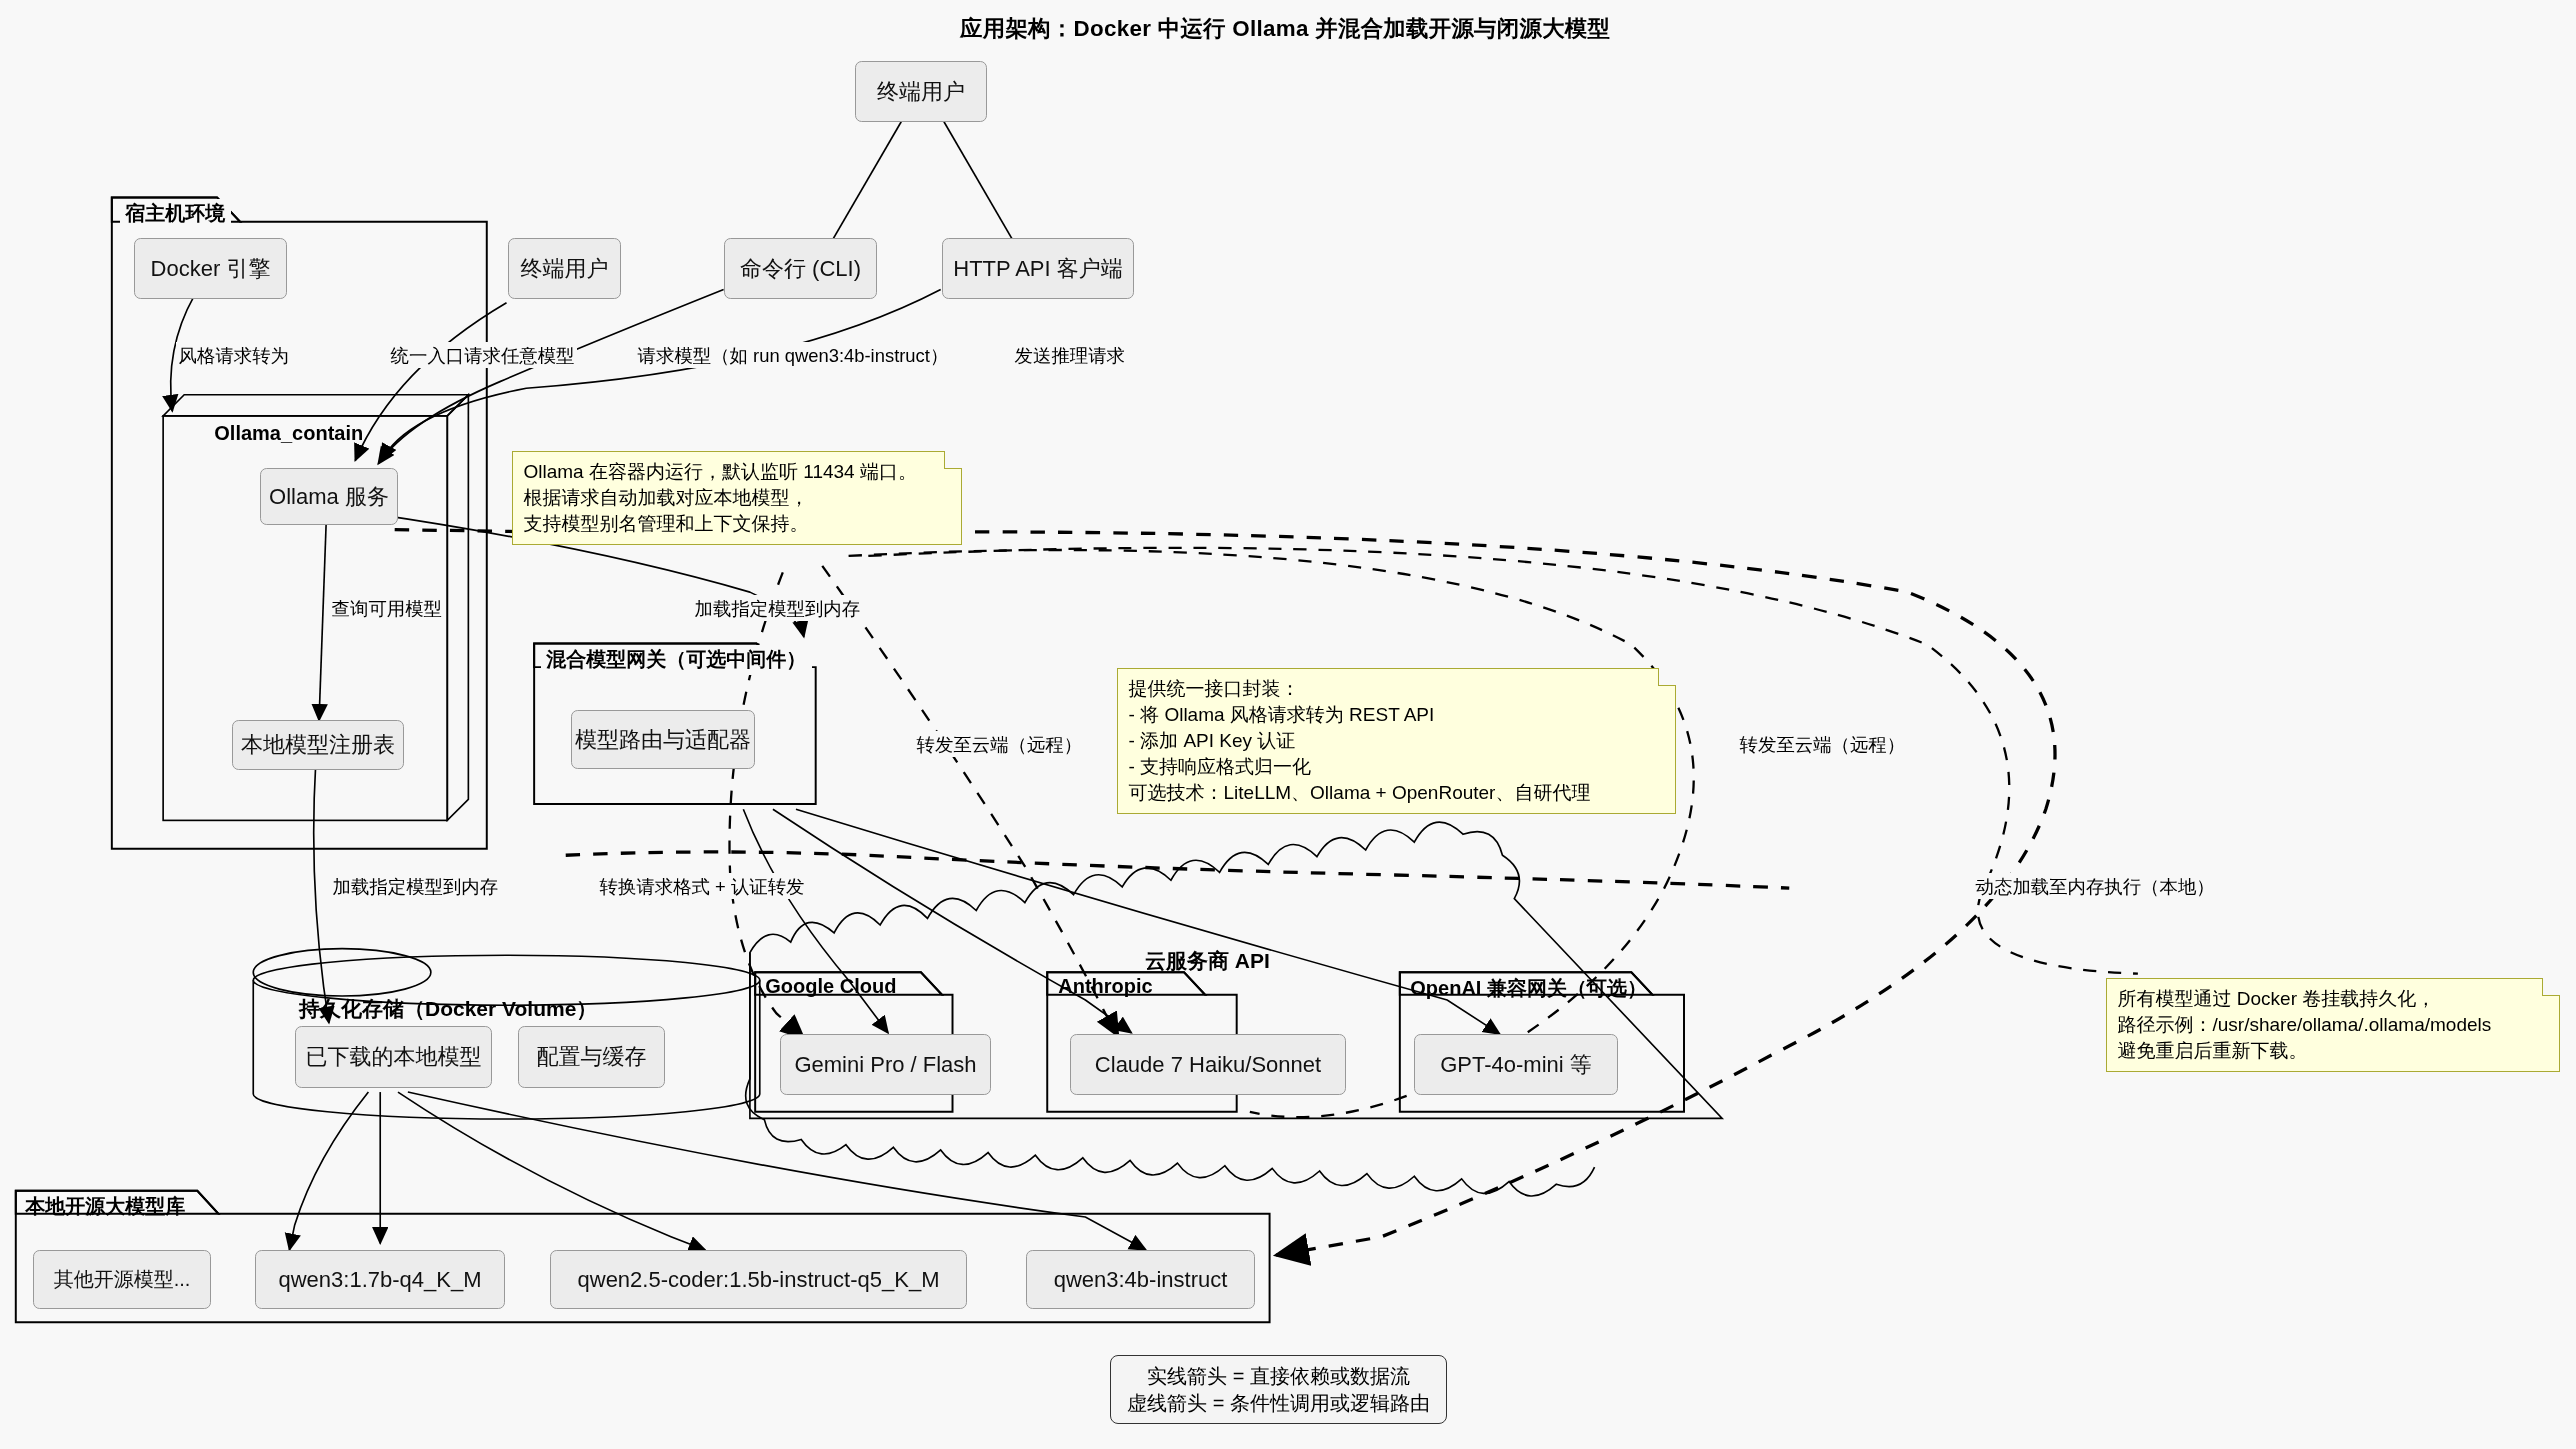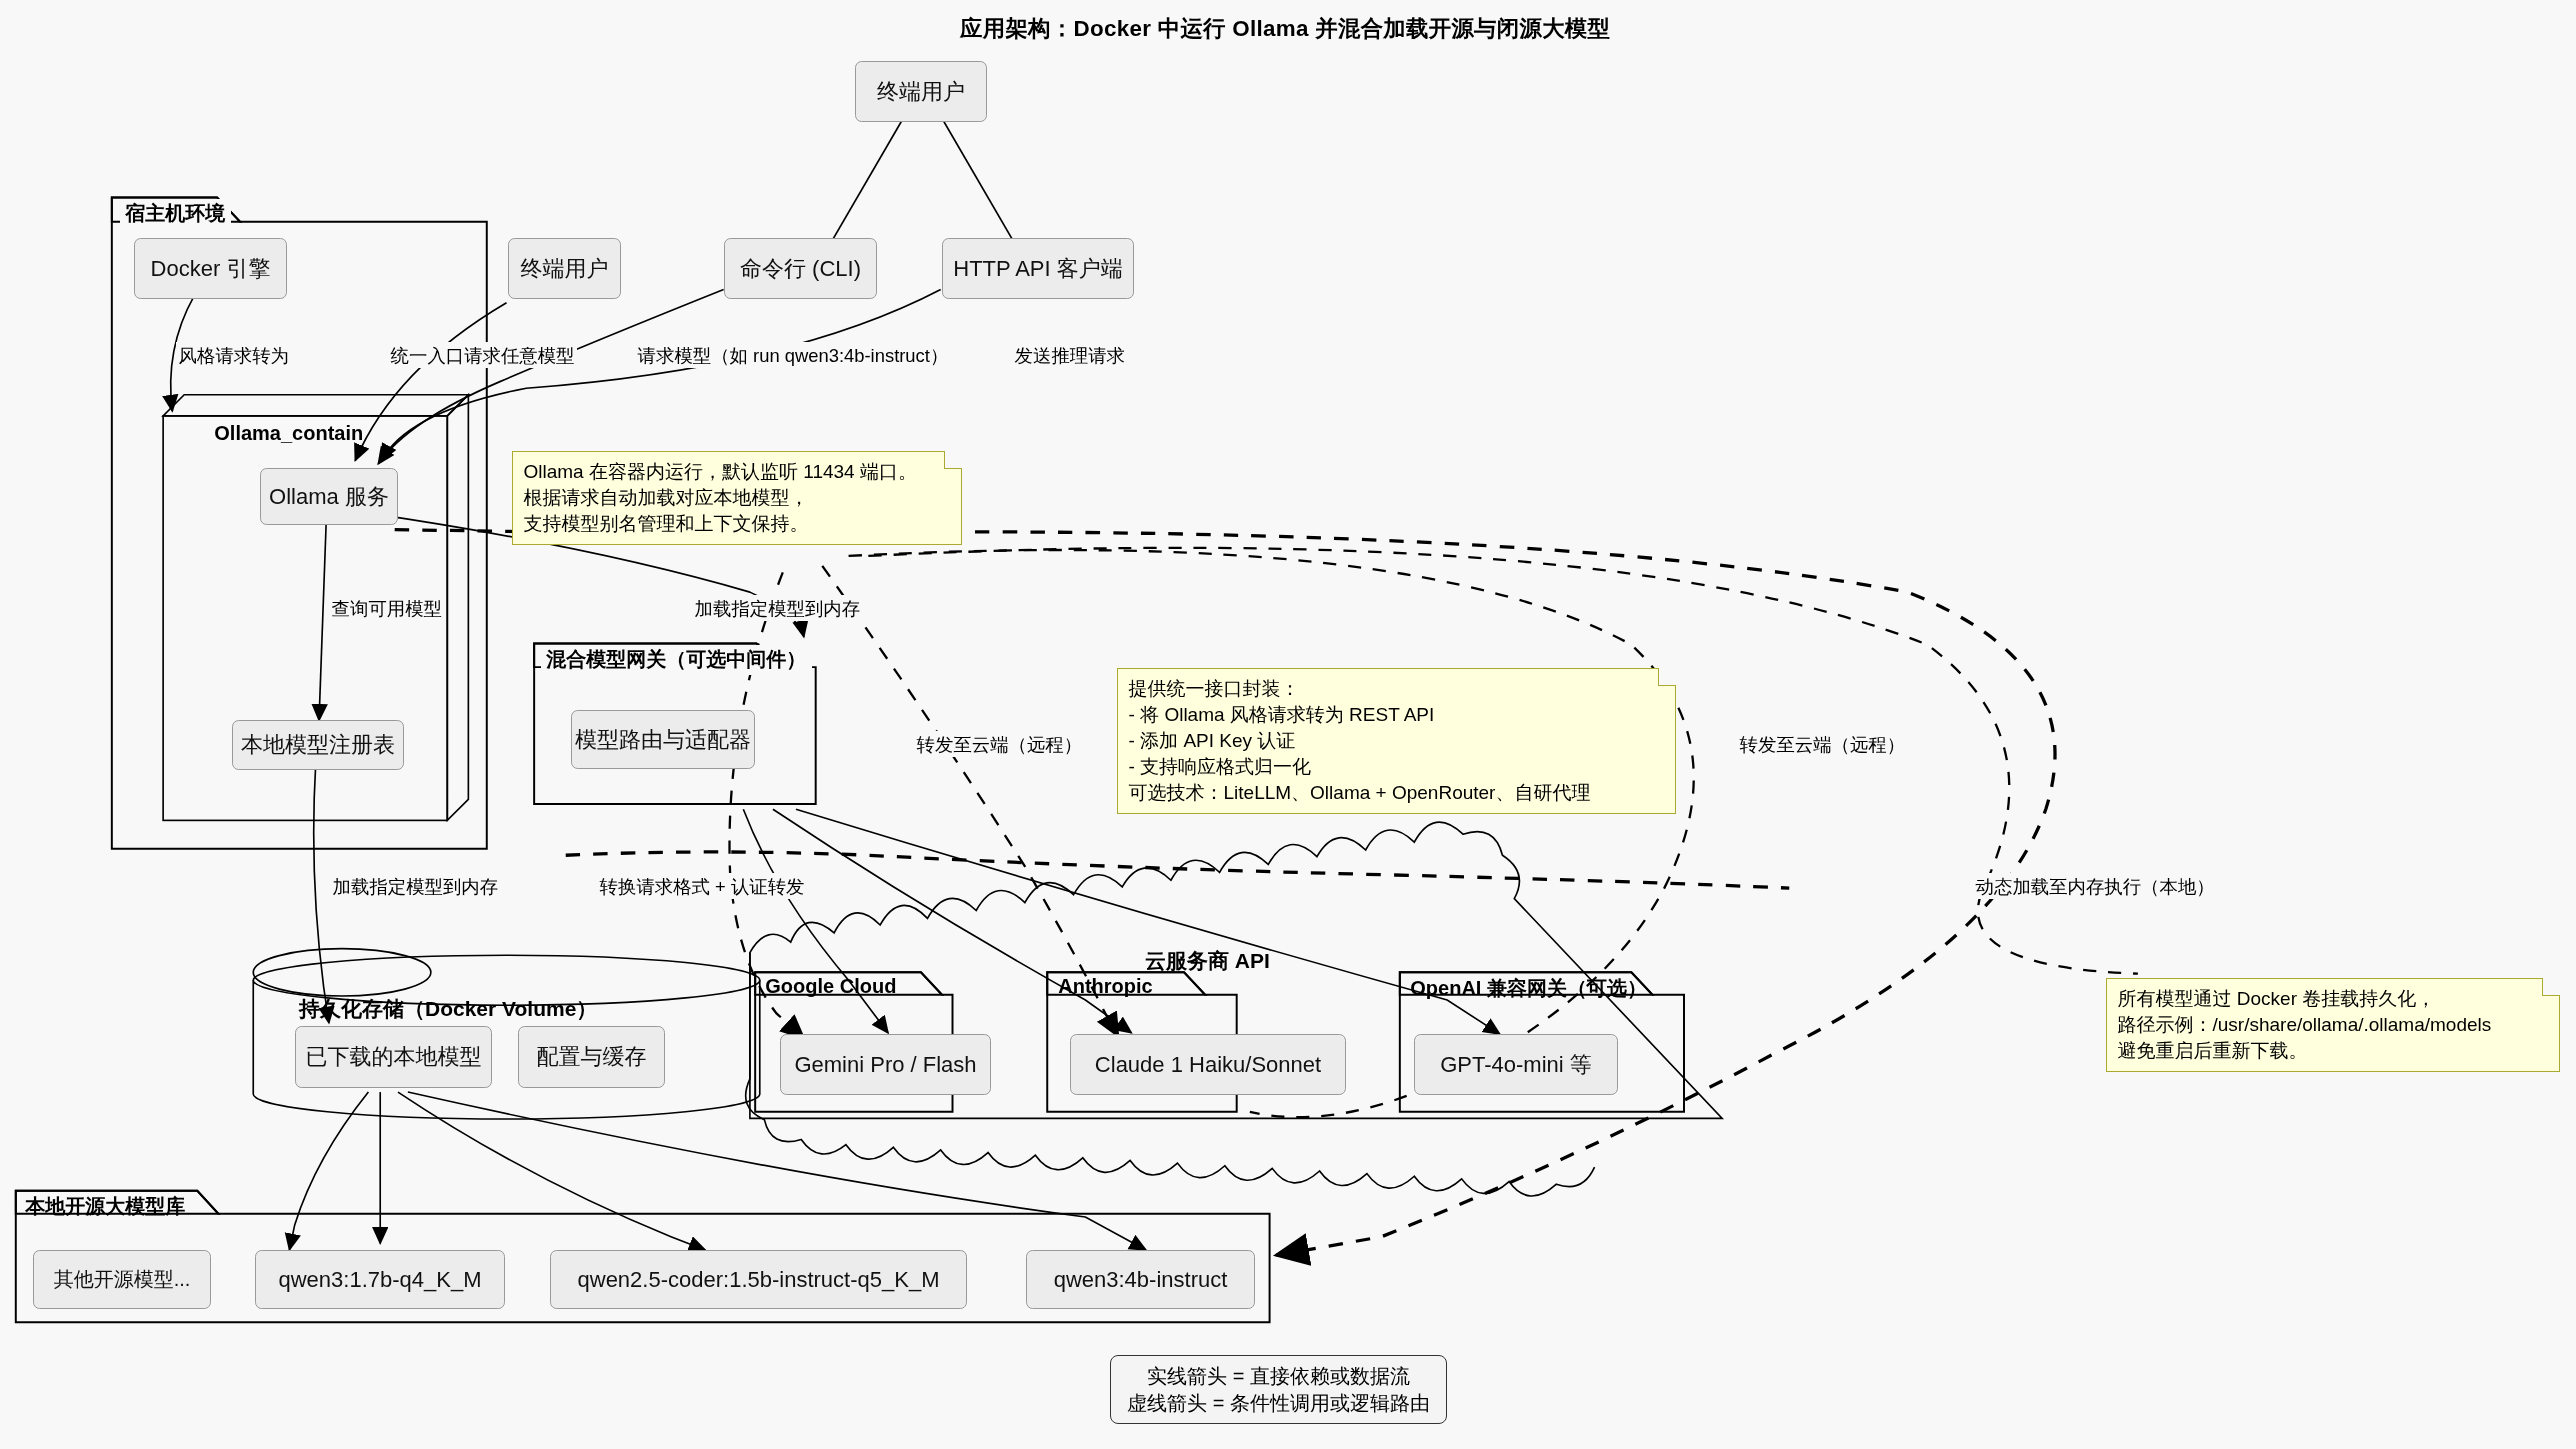--- a/index.html
+++ b/index.html
@@ -248,21 +248,21 @@
   <div class="node" style="left:232px;top:720px;width:172px;height:50px;">本地模型注册表</div>
 
   <div class="node" style="left:571px;top:710px;width:184px;height:59px;">模型路由与适配器</div>
 
   <div class="node" style="left:295px;top:1026px;width:197px;height:62px;">已下载的本地模型</div>
 
   <div class="node" style="left:518px;top:1026px;width:147px;height:62px;">配置与缓存</div>
 
   <div class="node" style="left:780px;top:1034px;width:211px;height:61px;">Gemini Pro / Flash</div>
 
-  <div class="node" style="left:1070px;top:1034px;width:276px;height:61px;">Claude 1 Haiku/Sonnet</div>
+  <div class="node" style="left:1070px;top:1034px;width:276px;height:61px;">Claude 7 Haiku/Sonnet</div>
 
   <div class="node" style="left:1414px;top:1034px;width:204px;height:61px;">GPT-4o-mini 等</div>
 
   <div class="node" style="left:33px;top:1250px;width:178px;height:59px;font-size:20px;">其他开源模型...</div>
 
   <div class="node" style="left:255px;top:1250px;width:250px;height:59px;">qwen3:1.7b-q4_K_M</div>
 
   <div class="node" style="left:550px;top:1250px;width:417px;height:59px;">qwen2.5-coder:1.5b-instruct-q5_K_M</div>
 
   <div class="node" style="left:1026px;top:1250px;width:229px;height:59px;">qwen3:4b-instruct</div>

